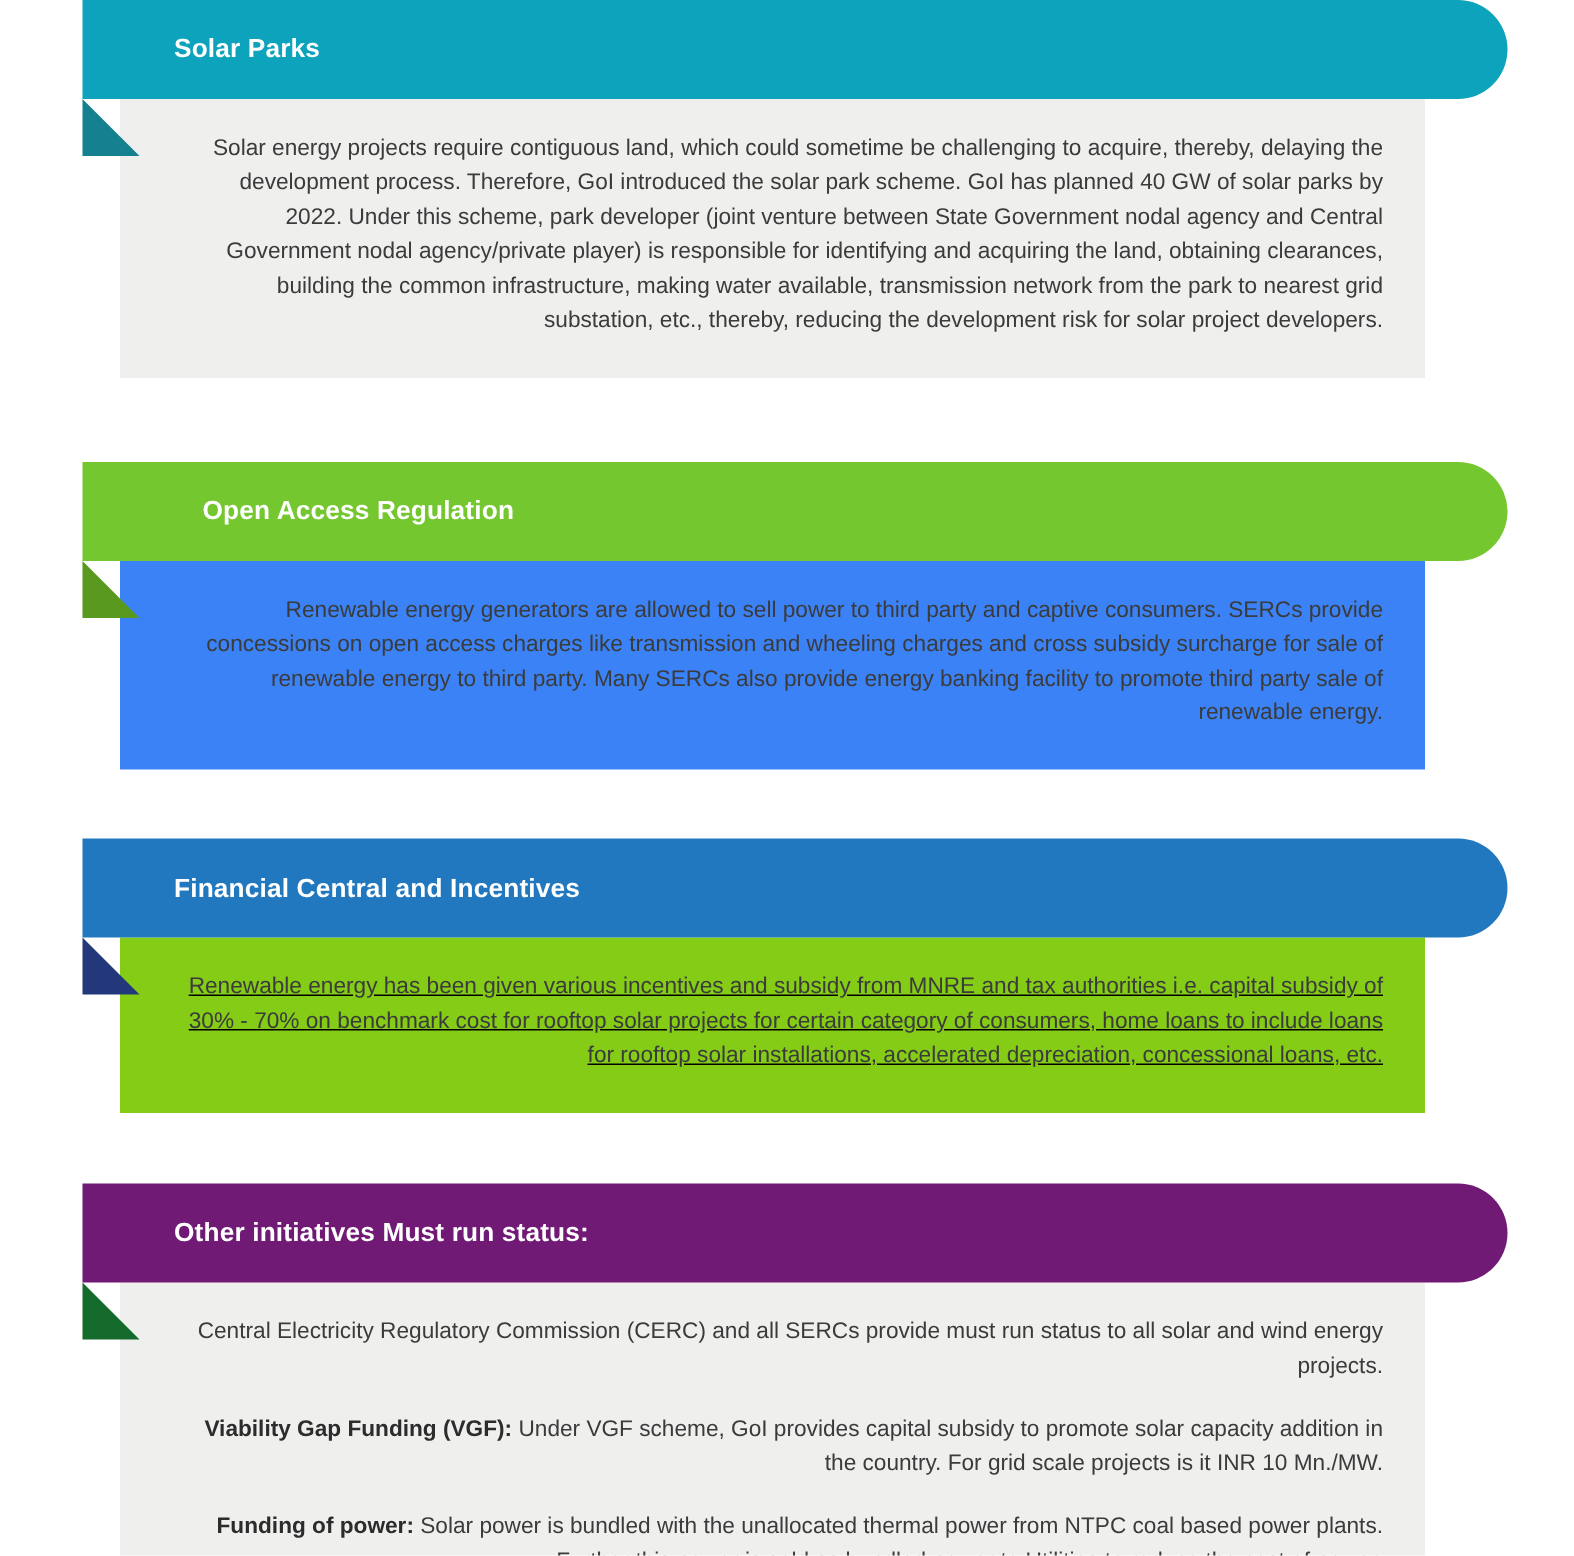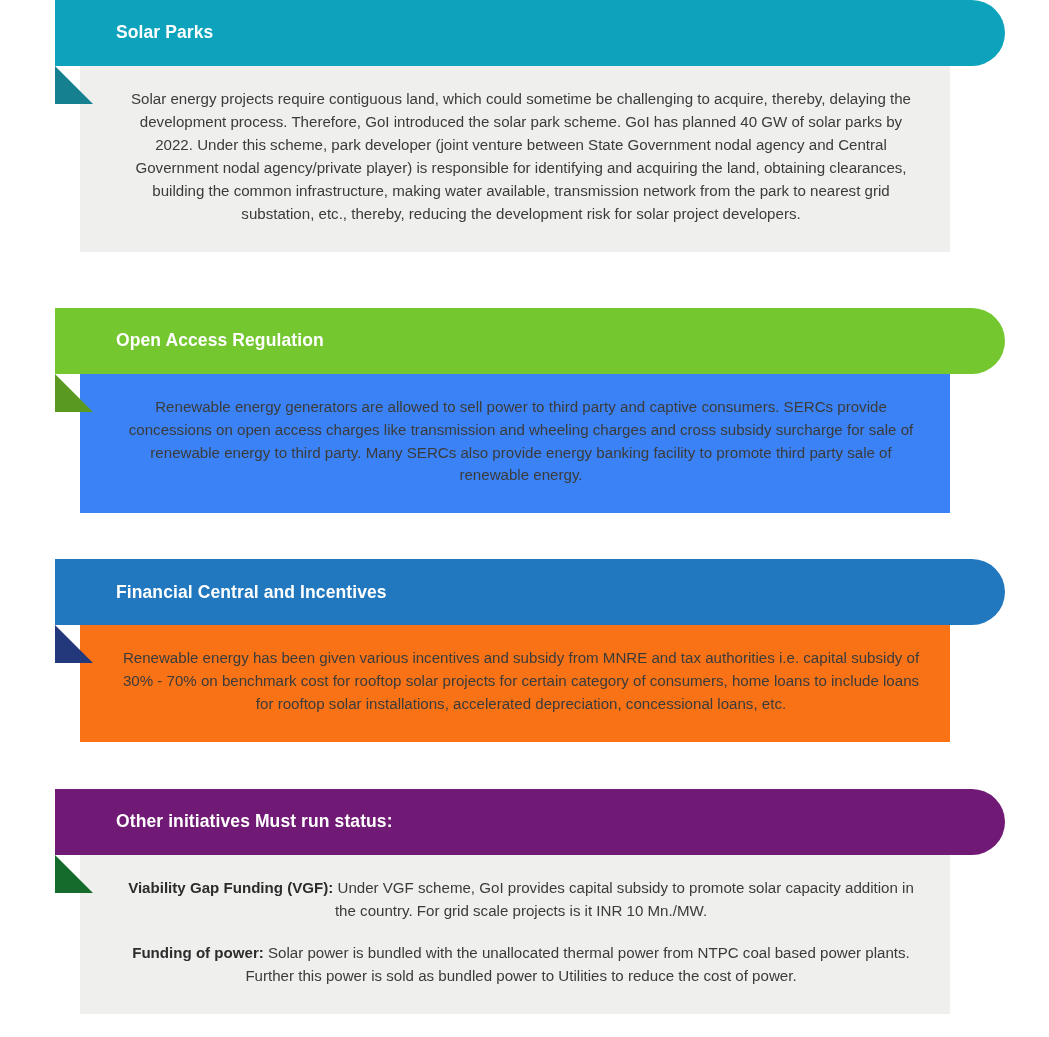--- a/index.html
+++ b/index.html
@@ -67,21 +67,21 @@
     background: #efefee;
     box-sizing: border-box;
     padding: 22px 28px 26px 40px;
   }
 
   .panel p {
     margin: 0;
     color: #3b3b3b;
     font-size: 15.1px;
     line-height: 1.52;
-    text-align: center;
+    text-align: right;
   }
 
   .panel p + p {
     margin-top: 19px;
   }
 
   .panel b {
     font-weight: bold;
     color: #2c2c2c;
     margin-top: 16px;
@@ -104,54 +104,57 @@
     <div class="panel" style="background: rgb(239, 239, 238);">
       <p>
         <b></b><span>Solar energy projects require contiguous land, which could sometime be challenging to acquire, thereby, delaying the development process. Therefore, GoI introduced the solar park scheme. GoI has planned 40 GW of solar parks by 2022. Under this scheme, park developer (joint venture between State Government nodal agency and Central Government nodal agency/private player) is responsible for identifying and acquiring the land, obtaining clearances, building the common infrastructure, making water available, transmission network from the park to nearest grid substation, etc., thereby, reducing the development risk for solar project developers.</span>
       </p>
     </div>
   </div>
 
   <div class="spacer-1"></div>
 
   <div class="section">
-    <div class="banner" style="background: rgb(116, 199, 47);">
+    <div class="banner" style="background: rgb(116, 199, 47); padding-left: 19px;">
       <div class="banner-title">Open Access Regulation</div>
     </div>
     <div class="fold" style="border-left-color: rgb(90, 153, 31);"></div>
     <div class="panel" style="background: #3b82f6;">
       <p>
         <b></b><span>Renewable energy generators are allowed to sell power to third party and captive consumers. SERCs provide concessions on open access charges like transmission and wheeling charges and cross subsidy surcharge for sale of renewable energy to third party. Many SERCs also provide energy banking facility to promote third party sale of renewable energy.</span>
       </p>
     </div>
   </div>
 
   <div class="spacer-2"></div>
 
   <div class="section">
     <div class="banner" style="background: rgb(33, 120, 190);">
       <div class="banner-title">Financial Central and Incentives</div>
     </div>
     <div class="fold" style="border-left-color: rgb(34, 56, 122);"></div>
-    <div class="panel" style="background: #f97316;">
+    <div class="panel" style="background: #84cc16; text-decoration: underline;">
       <p>
         <b></b><span>Renewable energy has been given various incentives and subsidy from MNRE and tax authorities i.e. capital subsidy of 30% - 70% on benchmark cost for rooftop solar projects for certain category of consumers, home loans to include loans for rooftop solar installations, accelerated depreciation, concessional loans, etc.</span>
       </p>
     </div>
   </div>
 
   <div class="spacer-3"></div>
 
   <div class="section">
     <div class="banner" style="background: #701a75;">
       <div class="banner-title">Other initiatives Must run status:</div>
     </div>
     <div class="fold" style="border-left-color: rgb(21, 107, 43);"></div>
     <div class="panel" style="background: rgb(239, 239, 238);">
       <p>
+        <b></b><span>Central Electricity Regulatory Commission (CERC) and all SERCs provide must run status to all solar and wind energy projects.</span>
+      </p>
+      <p>
         <b>Viability Gap Funding (VGF):</b><span> Under VGF scheme, GoI provides capital subsidy to promote solar capacity addition in the country. For grid scale projects is it INR 10 Mn./MW.</span>
       </p>
       <p>
         <b>Funding of power:</b><span> Solar power is bundled with the unallocated thermal power from NTPC coal based power plants. Further this power is sold  as bundled power to Utilities  to reduce the cost of power.</span>
       </p>
     </div>
   </div>
 
 </div>
 

